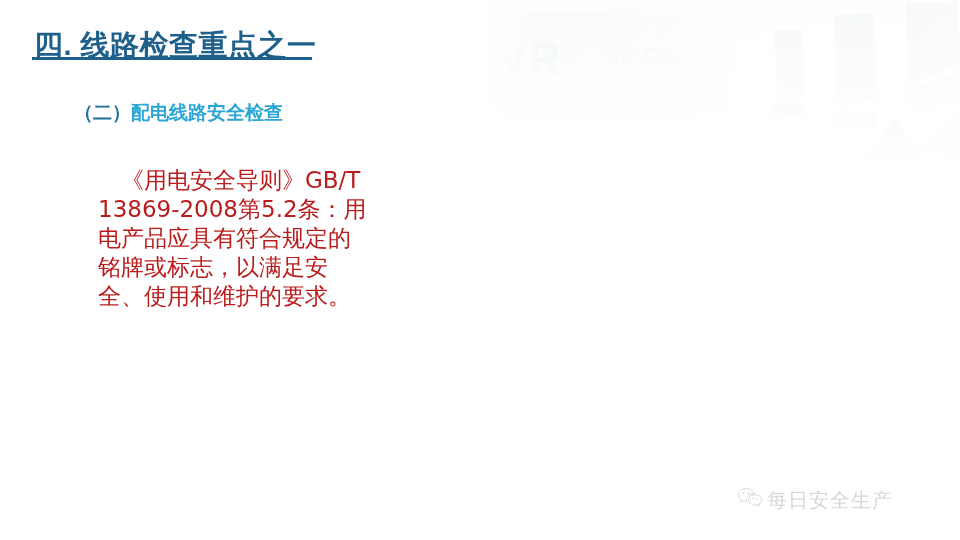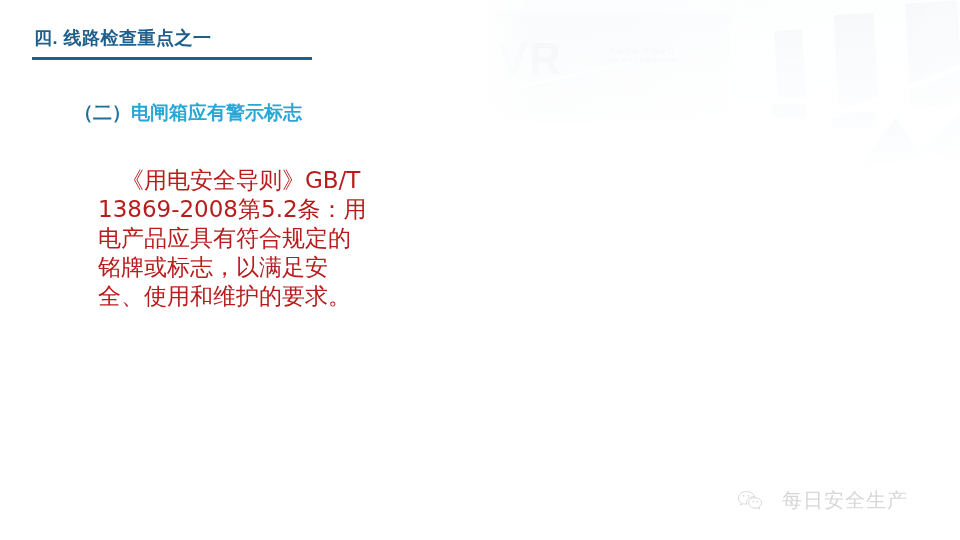--- a/index.html
+++ b/index.html
@@ -119,21 +119,21 @@
     background:
       linear-gradient(180deg, rgba(255,255,255,0.45) 0%, rgba(255,255,255,0.70) 55%, rgba(255,255,255,1) 100%),
       linear-gradient(90deg, rgba(255,255,255,1) 0%, rgba(255,255,255,0.45) 12%, rgba(255,255,255,0.35) 85%, rgba(255,255,255,0.55) 100%);
   }
 
   
   .slide-title {
     position: absolute;
     left: 34px;
     top: 26px;
-    font-size: 18px;
+    font-size: 29px;
     font-weight: bold;
     color: #1f5f8b;
     letter-spacing: 0.5px;
     white-space: nowrap;
   }
   .title-rule {
     position: absolute;
     left: 32px;
     top: 57px;
     width: 280px;
@@ -318,22 +318,22 @@
       0 0 3px rgba(90,70,0,0.6);
     font-family: "DejaVu Sans", "Liberation Sans", sans-serif;
   }
 
   
   .watermark {
     position: absolute;
     left: 737px;
     top: 487px;
     display: flex;
-    align-items: center;
-    gap: 19px;
+    align-items: flex-start;
+    gap: 4px;
     opacity: 0.40;
   }
   .watermark .wm-icon {
     width: 26px;
     height: 22px;
     position: relative;
   }
   .watermark .wm-text {
     font-size: 20px;
     color: #9a9a9a;
@@ -362,21 +362,21 @@
     <div class="bg-diag"></div>
     <div class="bg-tri t1"></div>
     <div class="bg-tri t2"></div>
     <div class="bg-fade"></div>
   </div>
 
   <div class="slide-title">四. 线路检查重点之一</div>
   <div class="title-rule"></div>
 
   <div class="subtitle">
-    <span class="sub-num">（二）</span><span class="sub-text">电闸箱应有警示标志</span>
+    <span class="sub-num">（二）</span><span class="sub-text">配电线路安全检查</span>
   </div>
 
   <div class="body-col">
     <p>《用电安全导则》GB/T 13869-2008第5.2条：用电产品应具有符合规定的铭牌或标志，以满足安全、使用和维护的要求。</p>
   </div>
 
 
   <div class="watermark">
     <span class="wm-icon">
       <svg viewBox="0 0 26 22" width="26" height="22" aria-hidden="true">

